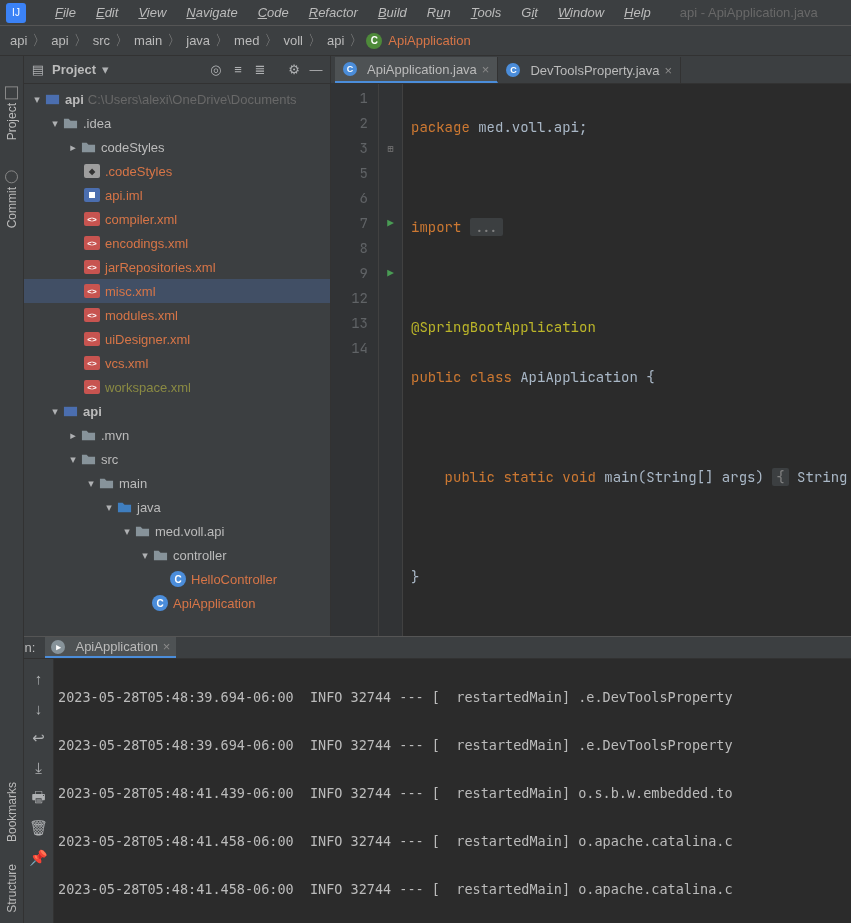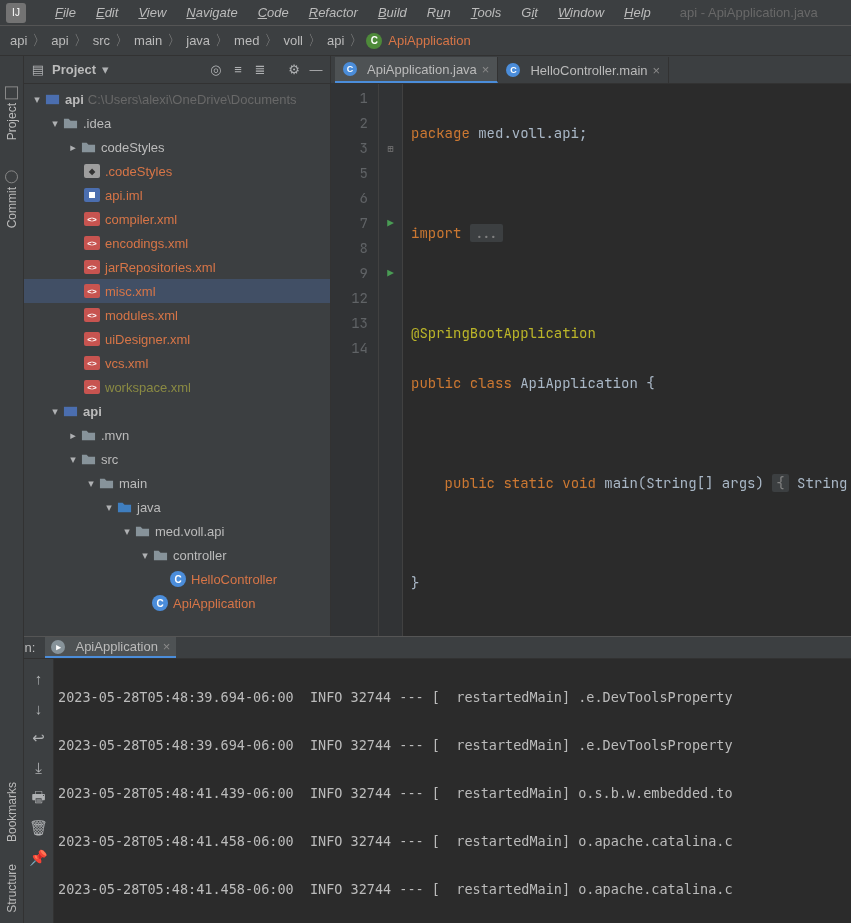--- a/index.html
+++ b/index.html
@@ -17,21 +17,21 @@
   height: 26px;
   background: #3c3f41;
   display: flex;
   align-items: center;
   padding-left: 6px;
   gap: 2px;
   border-bottom: 1px solid #555;
 }
 .menubar .logo {
   width: 20px; height: 20px;
-  background: #737373;
+  background: #3b82f6;
   border-radius: 3px;
   margin-right: 18px;
   display:flex;align-items:center;justify-content:center;
   color:#fff;font-weight:normal;font-size:10px;
 }
 .menubar .mitem {
   padding: 3px 9px;
   cursor: pointer;
   font-style: italic;
 }
@@ -195,21 +195,21 @@
   width:24px;background:#313335;padding-top:2px;
   border-right:1px solid #414141;
 }
 .gutter2 .run-tri {
   color:#499c54;font-size:11px;display:block;text-align:center;
 }
 .gutter2 .fold {
   color:#777;font-size:10px;display:block;text-align:center;
 }
 .code {
-  padding-left:8px;padding-top:12px;
+  padding-left:8px;padding-top:6px;
   white-space:pre;
   overflow:hidden;
 }
 .kw { color:#cc7832; }
 .ann { color:#bbb529; }
 .dim { color:#808080; background:#3c3f41;padding:0 4px;border-radius:2px;}
 .txt { color:#a9b7c6; }
 .pkg { color:#a9b7c6; }
 .runpanel {
   height: 287px;
@@ -503,21 +503,21 @@
 
   <div class="editor">
     <div class="edtabs">
       <div class="edtab active">
         <span class="c-icon blue" style="width:14px;height:14px;font-size:9px">C</span>
         <span>ApiApplication.java</span>
         <span class="close">×</span>
       </div>
       <div class="edtab">
         <span class="c-icon blue" style="width:14px;height:14px;font-size:9px">C</span>
-        <span>HelloController.main</span>
+        <span>DevToolsProperty.java</span>
         <span class="close">×</span>
       </div>
     </div>
     <div class="codearea">
       <div class="lnums">
         <div>1</div>
         <div>2</div>
         <div>3</div>
         <div>5</div>
         <div>6</div>

